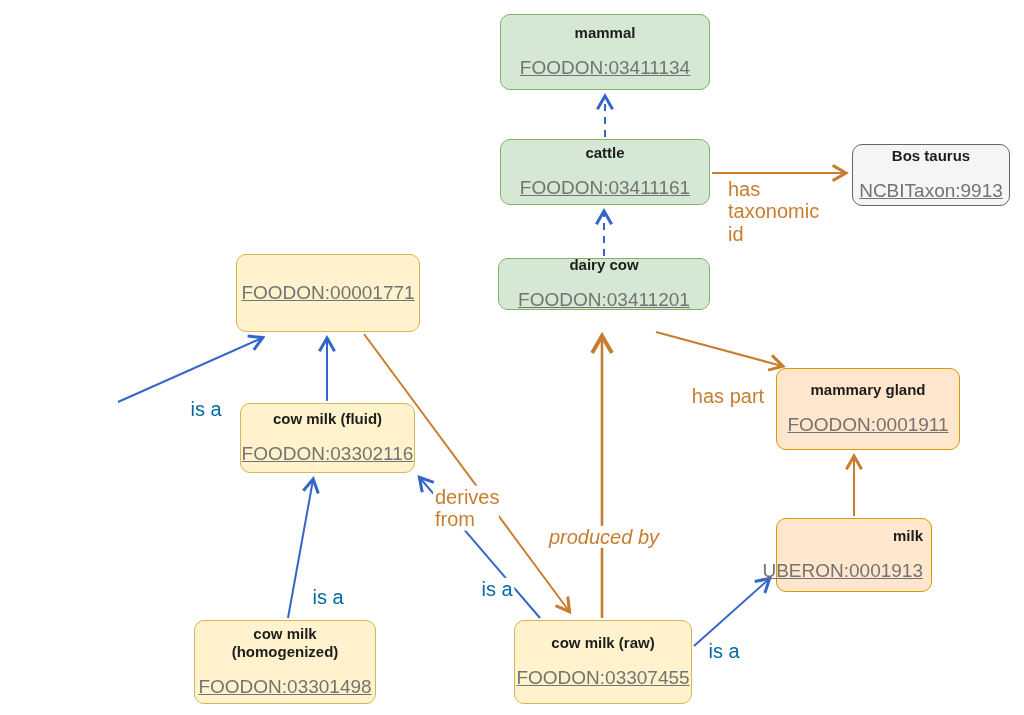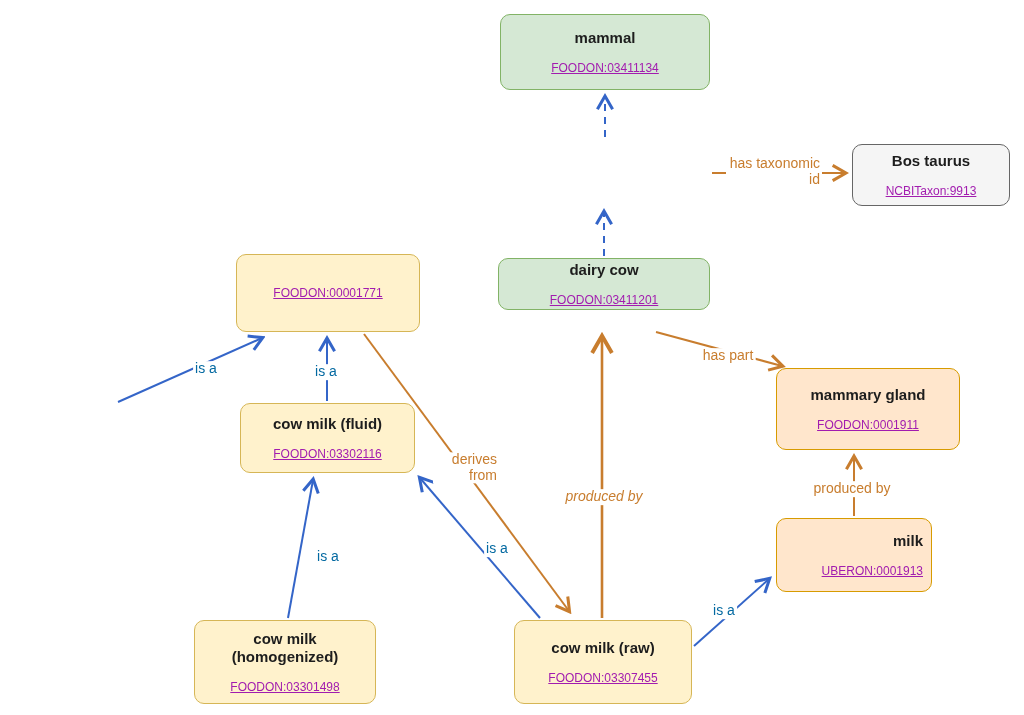--- a/index.html
+++ b/index.html
@@ -12,26 +12,26 @@
     position:absolute;box-sizing:border-box;border-radius:10px;border:1.5px solid #999;
     display:flex;flex-direction:column;align-items:center;justify-content:center;
     text-align:center;padding:4px 8px;gap:14px;
   }
   .node.green{background:#d5e8d4;border-color:#82b366;}
   .node.yellow{background:#fff2cc;border-color:#d6b656;}
   .node.peach{background:#ffe6cc;border-color:#d79b00;}
   .node.gray{background:#f5f5f5;border-color:#666666;}
   .node-title{font-weight:bold;font-size:15px;color:#1d1d1d;line-height:1.2;}
   .node-term{
-    font-size:12px;color:#a21caf;text-decoration:underline;cursor:pointer;line-height:1.25;
+    font-size:19px;color:#737373;text-decoration:underline;cursor:pointer;line-height:1.25;
   }
   .edge-label{
     position:absolute;transform:translate(-50%,-50%);
-    font-size:14px;line-height:1.12;text-align:right;background:#ffffff;
-    padding:0 2px;white-space:nowrap;
+    font-size:20px;line-height:1.12;text-align:left;background:#ffffff;
+    padding:0 2px;white-space:nowrap;margin-top:40px;
   }
   .edge-label.wrap{white-space:normal;}
   .edge-label.blue{color:#0369a1;}
   .edge-label.orange{color:#c87d2e;}
   .edge-label.italic{font-style:italic;}
 </style>
 </head>
 <body>
 
 <div id="canvas">
@@ -68,20 +68,24 @@
   <span class="edge-label blue" style="left:497px;top:549px;">is a</span>
   <span class="edge-label orange italic" style="left:604px;top:497px;">produced by</span>
   <span class="edge-label orange" style="left:852px;top:489px;">produced by</span>
   <span class="edge-label blue" style="left:724px;top:611px;">is a</span>
 
   <div class="node green" style="left:500px;top:14px;width:210px;height:76px;">
     <div class="node-title">mammal</div>
     <a class="node-term">FOODON:03411134</a>
   </div>
 
+  <div class="node green" style="left:500px;top:139px;width:210px;height:66px;">
+    <div class="node-title">cattle</div>
+    <a class="node-term">FOODON:03411161</a>
+  </div>
 
   <div class="node gray" style="left:852px;top:144px;width:158px;height:62px;">
     <div class="node-title">Bos taurus</div>
     <a class="node-term">NCBITaxon:9913</a>
   </div>
 
   <div class="node green" style="left:498px;top:258px;width:212px;height:52px;">
     <div class="node-title">dairy cow</div>
     <a class="node-term">FOODON:03411201</a>
   </div>

